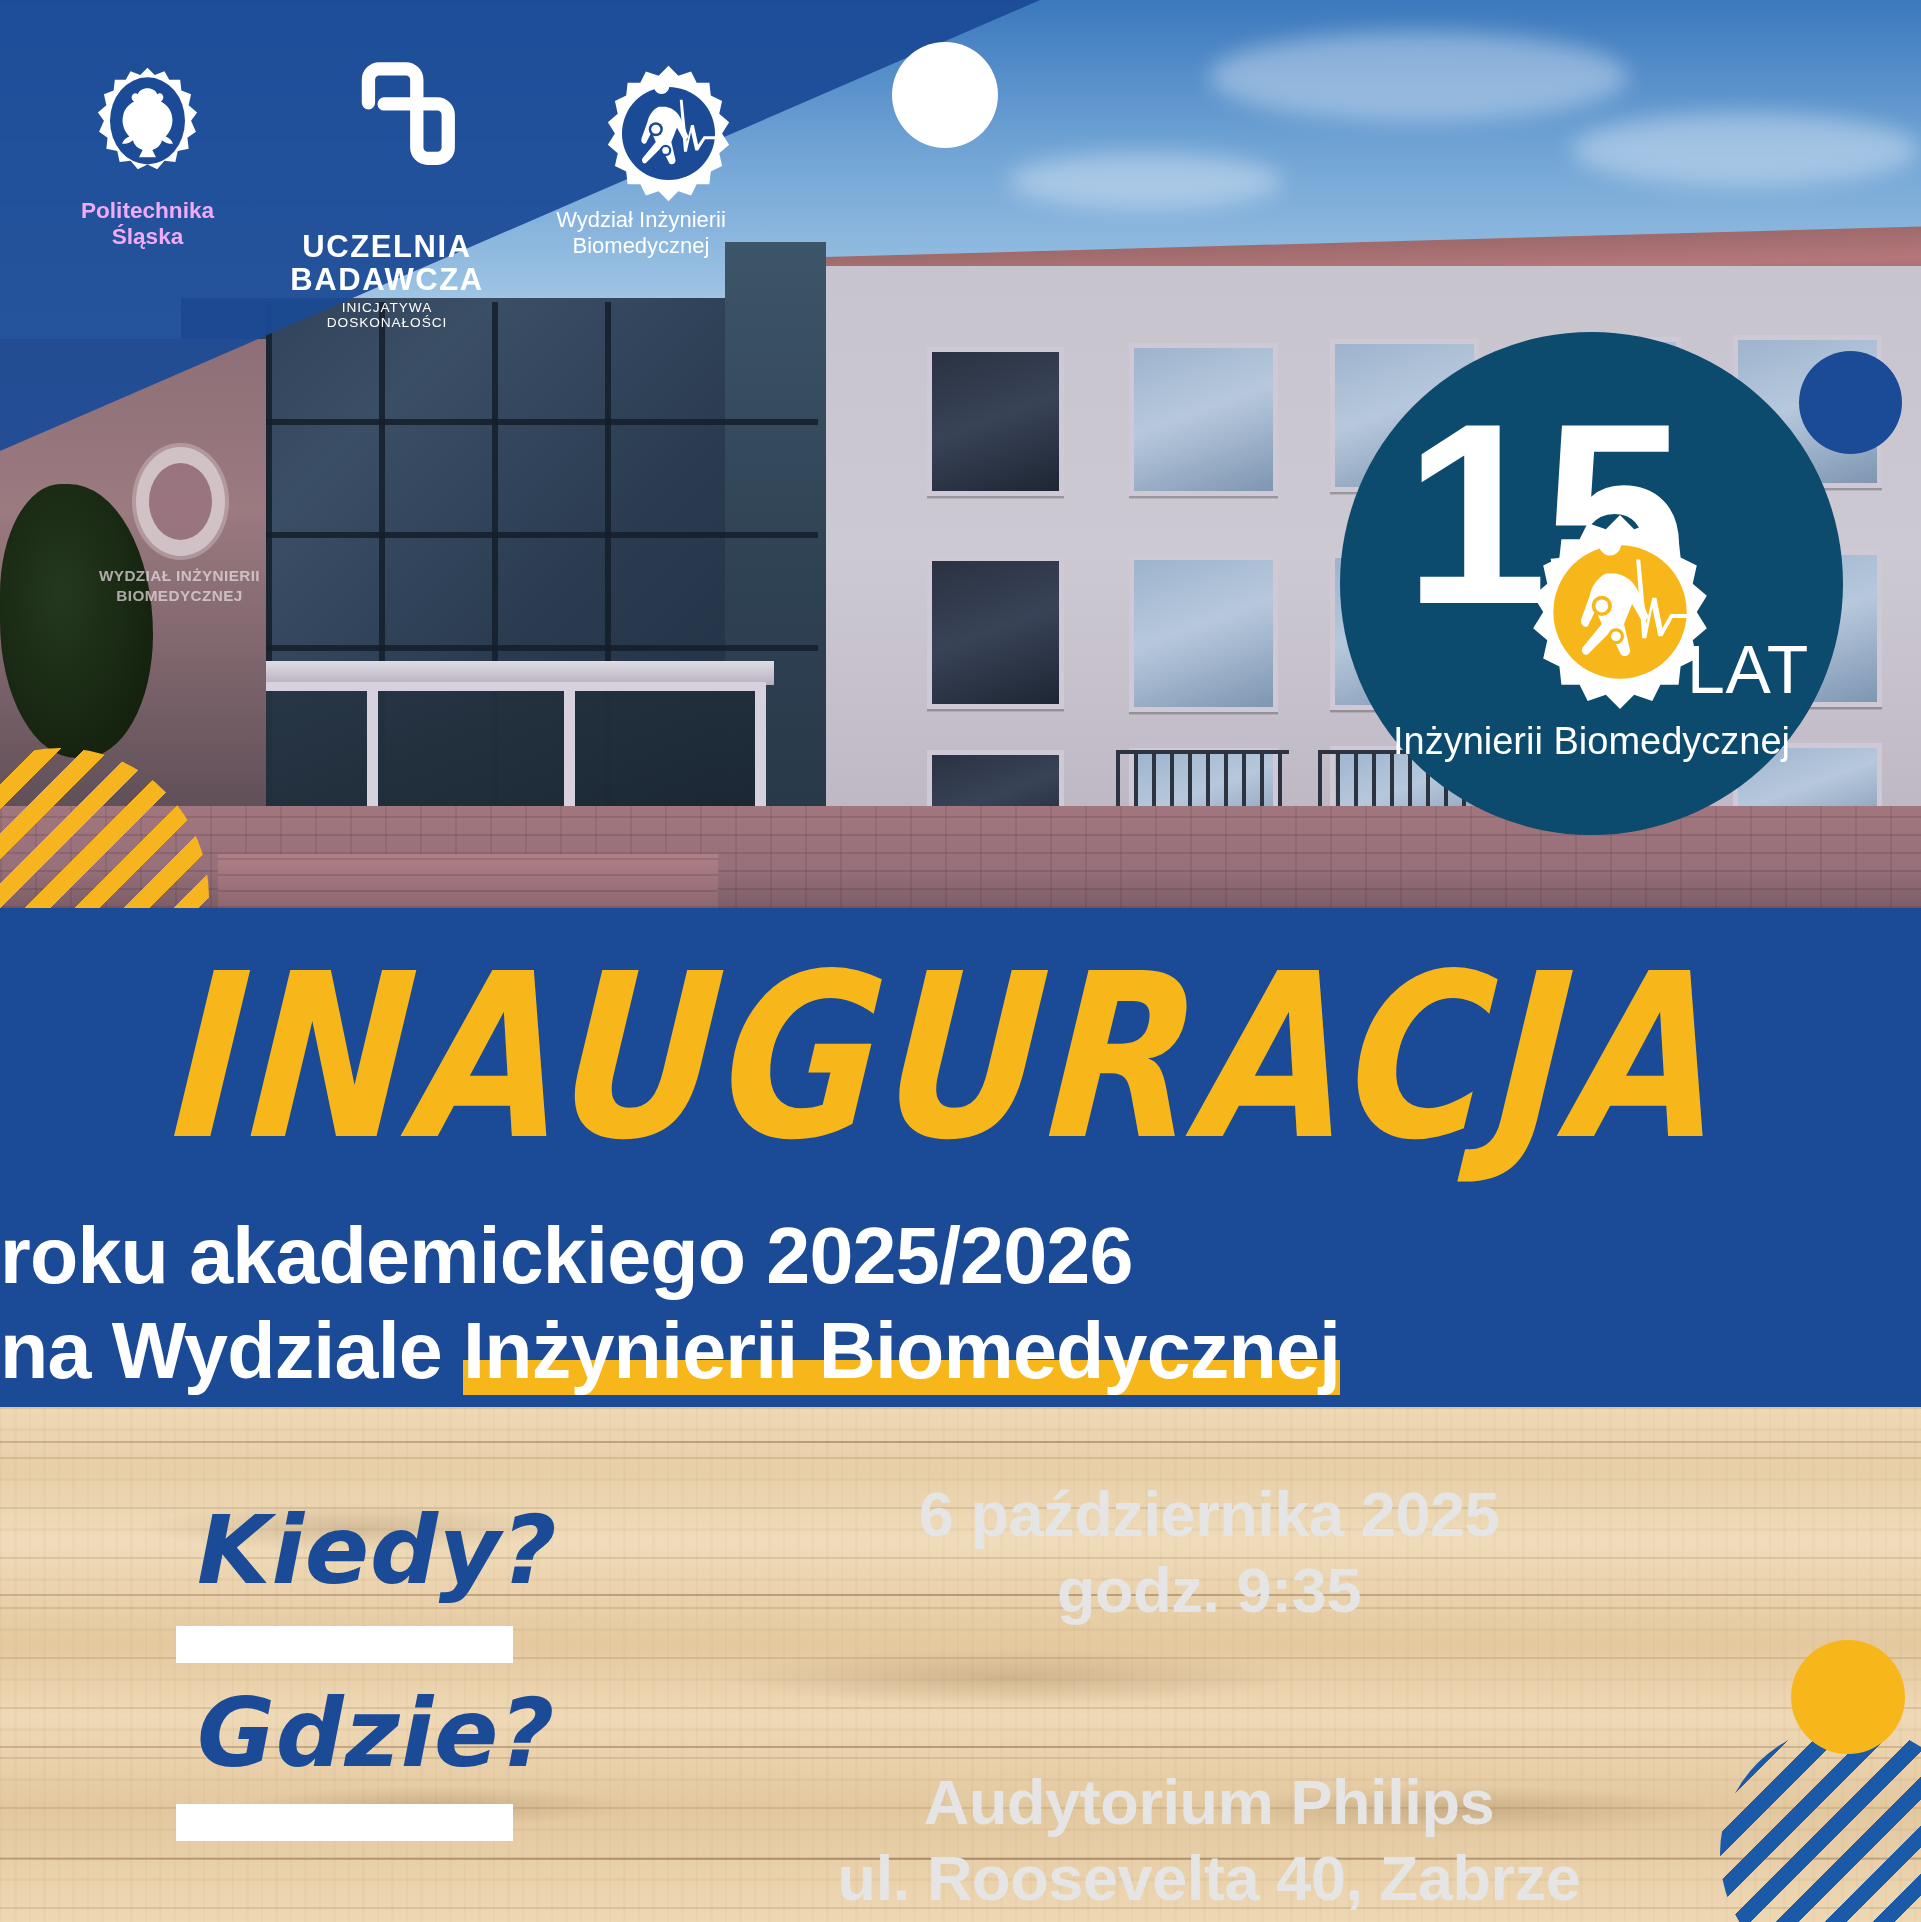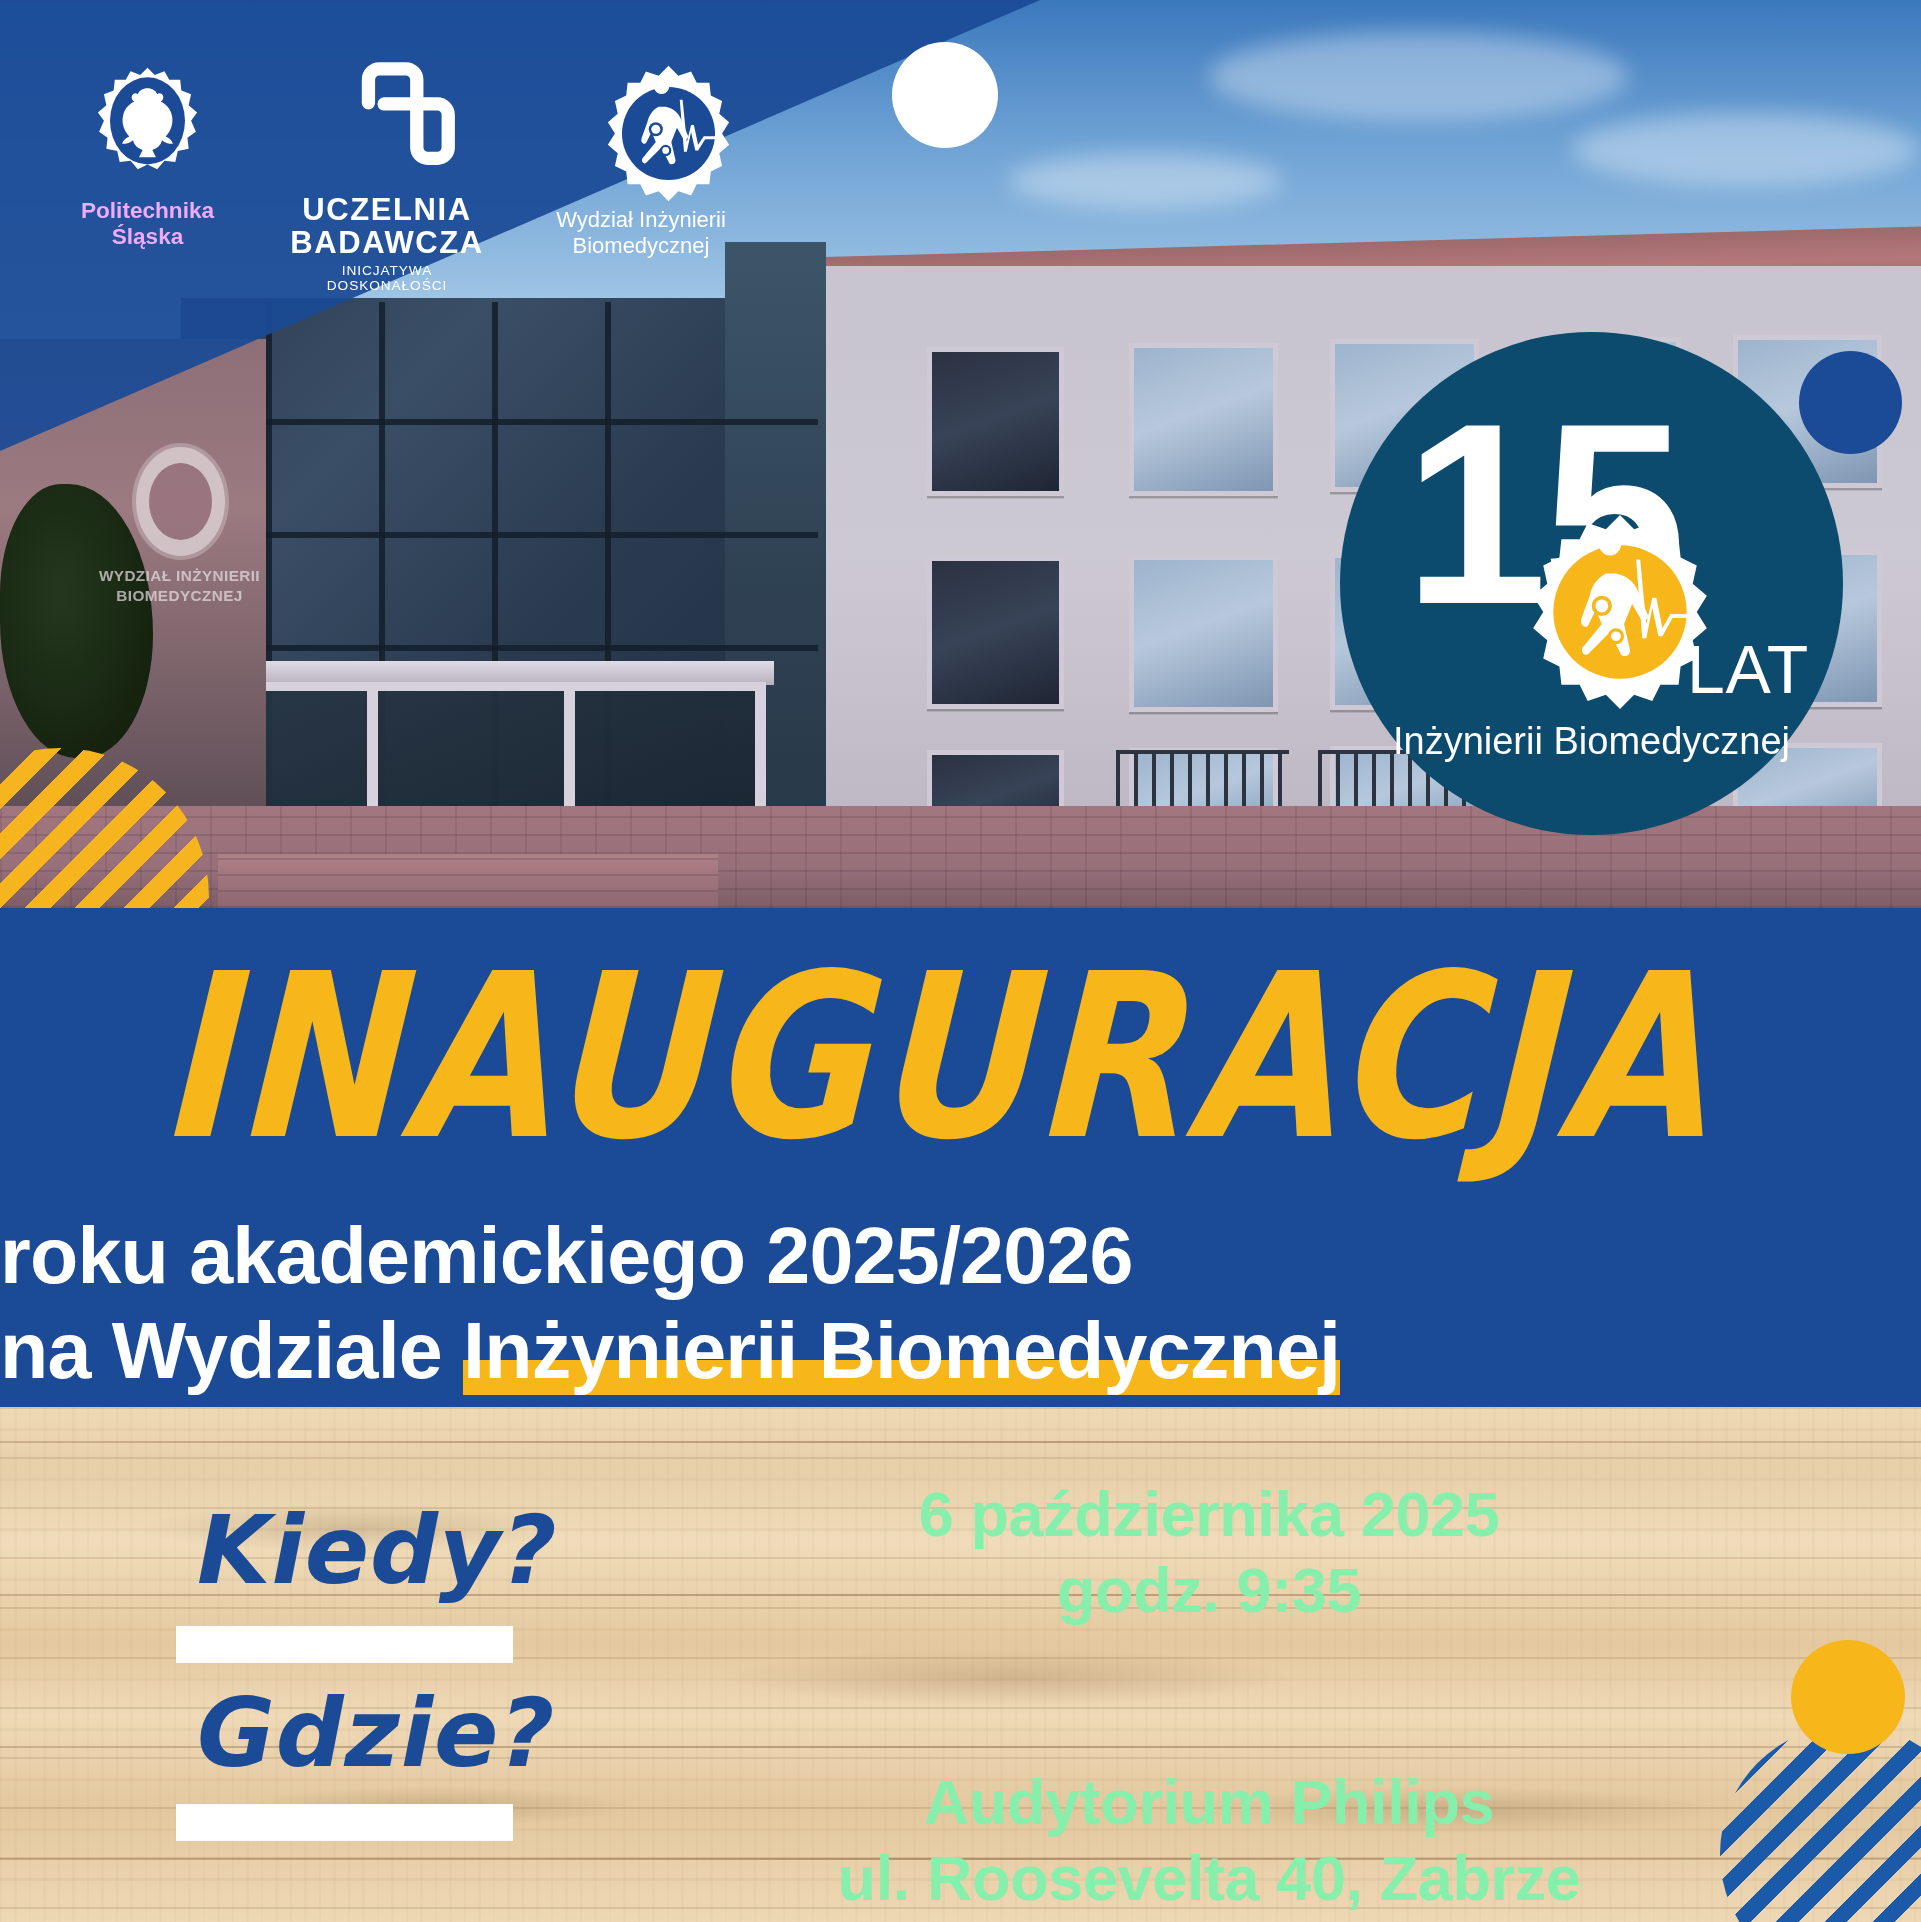--- a/index.html
+++ b/index.html
@@ -145,21 +145,21 @@
   
   .logos { position: absolute; left: 0; top: 0; width: 806px; height: 322px; }
   .logo { position: absolute; color: #fff; text-align: center; }
   .logo-pol { left: 63px; top: 64px; width: 169px; }
   .logo-ub  { left: 286px; top: 58px; width: 202px; }
   .logo-wib { left: 516px; top: 63px; width: 250px; }
 
   .logo-caption {
     font-size: 22.6px; font-weight: bold; line-height: 1.16; color:#f0abfc; margin-top: 9.7px;
   }
-  .ub-l1 { font-size: 31px; font-weight: 900; letter-spacing: 1.6px; line-height:1.05;}
+  .ub-l1 { font-size: 31px; font-weight: 900; letter-spacing: 1.6px; line-height:1.05;margin-top:37px;}
   .ub-l2 { font-size: 31px; font-weight: 900; letter-spacing: 1.6px; line-height:1.05;}
   .ub-l3 { font-size: 13.7px; font-weight: normal; letter-spacing: 0.9px; margin-top: 4px;}
   .wib-caption { font-size: 22px; line-height: 1.2; font-weight: 500; }
 
   
   .white-dot {
     position:absolute; left: 892px; top: 42px; width: 106px; height: 106px;
     background:#fff; border-radius:50%;
   }
 
@@ -258,21 +258,21 @@
     font-size: 95px;
     letter-spacing: 0.8px;
     white-space: nowrap;
   }
   .q-underline {
     position: absolute; background: #ffffff; height: 37px;
   }
 
   .info-block {
     position: absolute; text-align: center; width: 806px;
-    color: #86efac; font-weight: bold;
+    color: #e5e5e5; font-weight: bold;
     font-family: "Liberation Sans", sans-serif;
     font-size: 63px; line-height: 1.2;
     letter-spacing: -0.4px;
   }
 
   
   .yellow-dot-br {
     position: absolute; left: 1791px; top: 1640px; width: 114px; height: 114px;
     background: #f7b71b; border-radius: 50%;
   }

